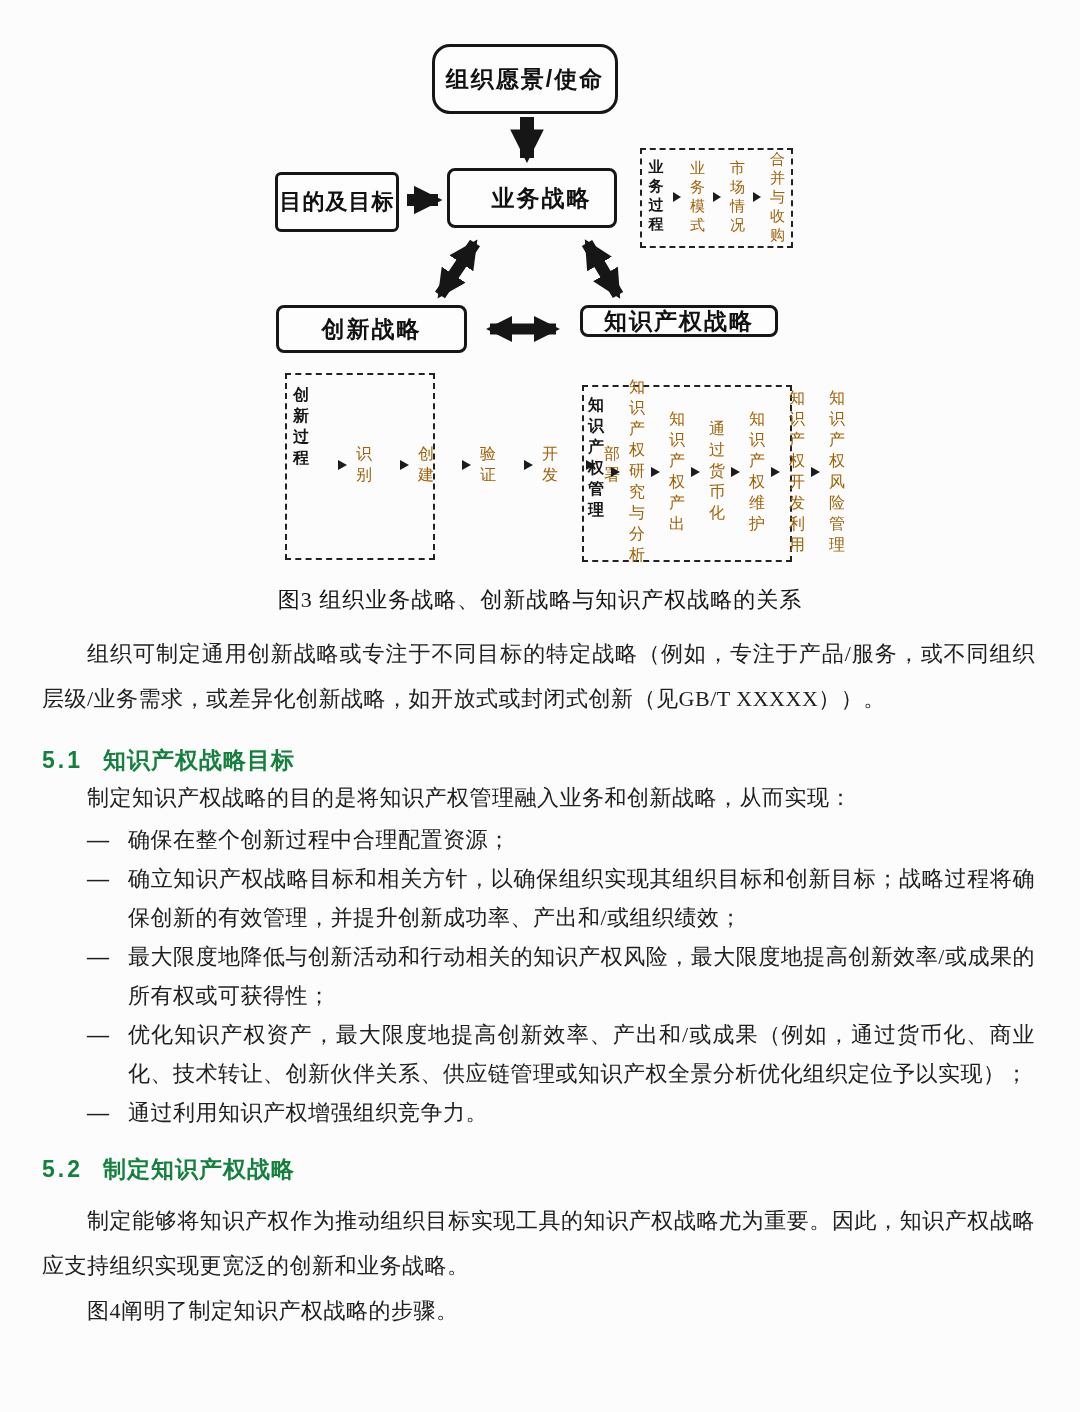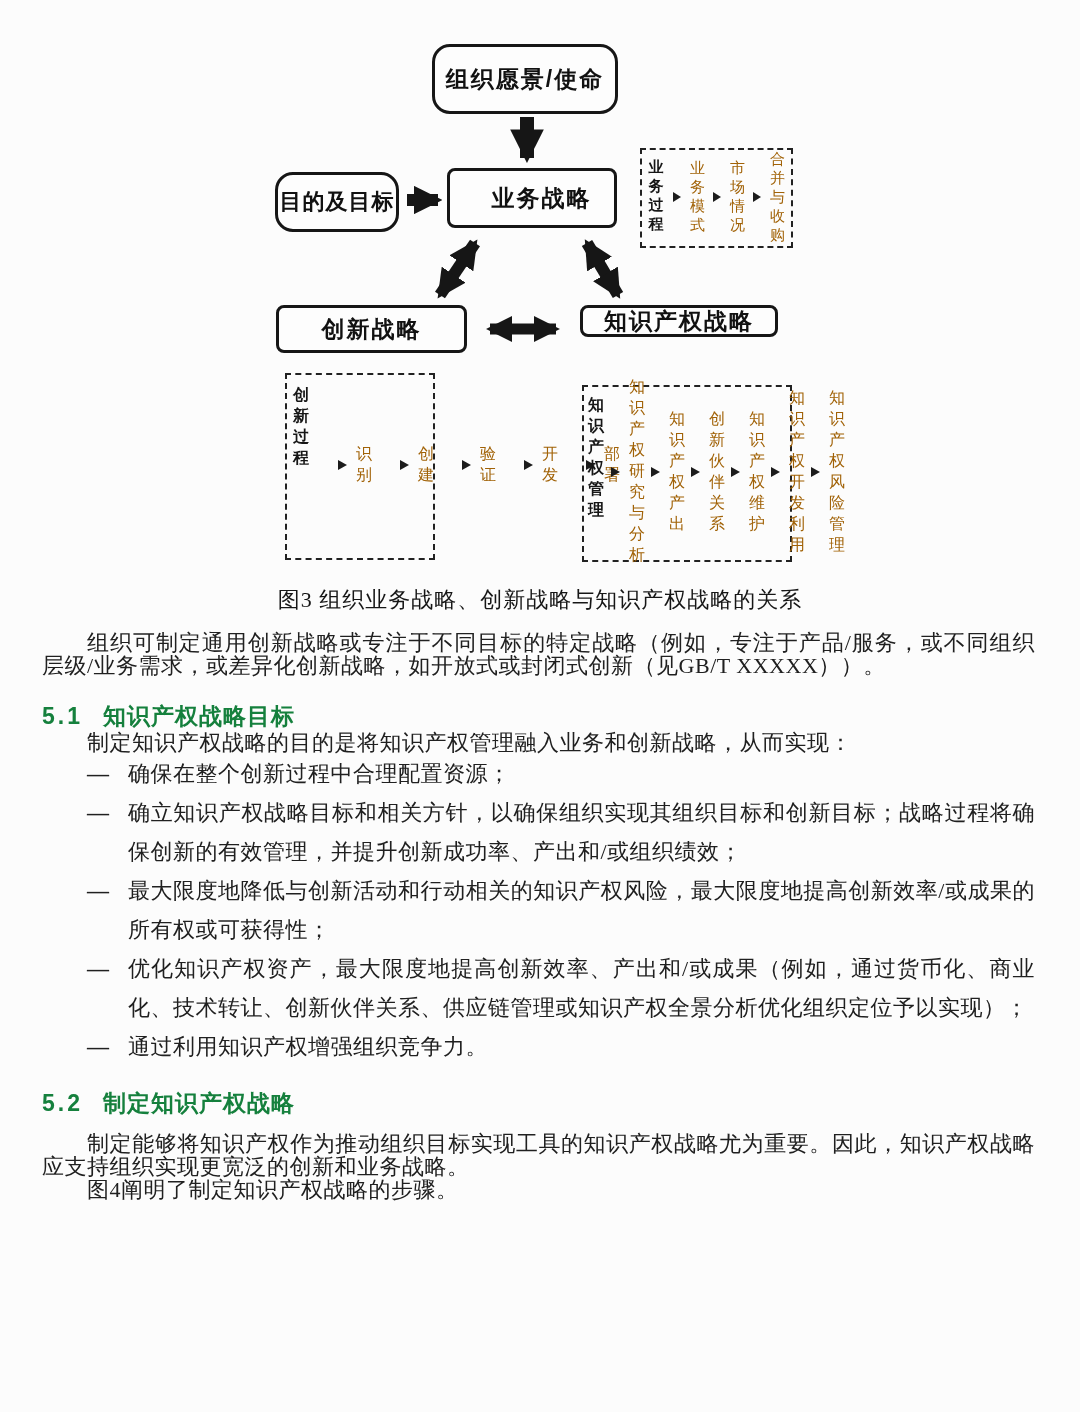--- a/index.html
+++ b/index.html
@@ -43,21 +43,21 @@
   }
   
   .caption {
     text-align:center; font-weight:normal; font-size:22px;
     line-height:30px; padding-top:2px; color:#161616;
     font-family:"Liberation Serif","DejaVu Serif",serif;
     letter-spacing:1px;
   }
   .content { padding:0 45px 0 42px; }
   .para {
-    font-size:22px; line-height:23px; text-align:justify;
+    font-size:22px; line-height:45px; text-align:justify;
     text-indent:45px; margin:0; color:#202020; letter-spacing:0.5px;
   }
   .para.mt16 { margin-top:16px; }
   .para.mt20 { margin-top:20px; }
   .para.mt14 { margin-top:14px; }
   .sec-heading {
     font-family:"Liberation Sans","DejaVu Sans",sans-serif;
     font-weight:bold; font-size:23px; line-height:30px;
     color:#15803d; margin:24px 0 0 0; letter-spacing:1px;
   }
@@ -95,21 +95,21 @@
 
     <line x1="587" y1="243" x2="618" y2="295" stroke="#161616" stroke-width="12" marker-start="url(#ahS)" marker-end="url(#ahE)"></line>
 
     <line x1="490" y1="329" x2="556" y2="329" stroke="#161616" stroke-width="11" marker-start="url(#ahS)" marker-end="url(#ahE)"></line>
   </svg>
 
   <div class="dbox round" style="left:432px; top:44px; width:186px; height:70px;">
     <span>组织愿景/使命</span>
   </div>
 
-  <div class="dbox round" style="left:275px; top:172px; width:124px; height:60px; font-size:22px; letter-spacing:1px;">
+  <div class="dbox round" style="left:275px; top:172px; width:124px; height:60px; font-size:22px; letter-spacing:1px;border-radius:6px;">
     <span>目的及目标</span>
   </div>
 
   <div class="dbox rect" style="left:447px; top:168px; width:170px; height:60px;padding-left:19px;">
     <span>业务战略</span>
   </div>
 
   <div class="dashed" style="left:640px; top:148px; width:153px; height:100px;">
     <div class="dtitle" style="font-size:15px;">业务过程</div>
     <div class="drow" style="font-size:15px;">
@@ -163,21 +163,21 @@
     <div class="drow">
         <span class="tri"></span>
         <span>知识产权研究与分析</span>
       </div>
     <div class="drow">
         <span class="tri"></span>
         <span>知识产权产出</span>
       </div>
     <div class="drow">
         <span class="tri"></span>
-        <span>创新伙伴关系</span>
+        <span>通过货币化</span>
       </div>
     <div class="drow">
         <span class="tri"></span>
         <span>知识产权维护</span>
       </div>
     <div class="drow">
         <span class="tri"></span>
         <span>知识产权开发利用</span>
       </div>
     <div class="drow">

